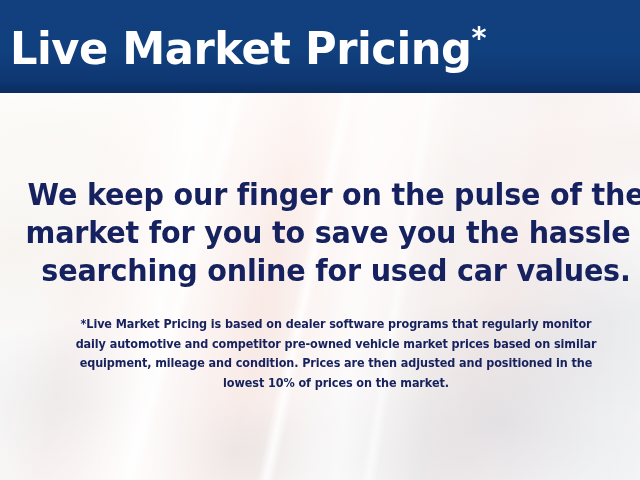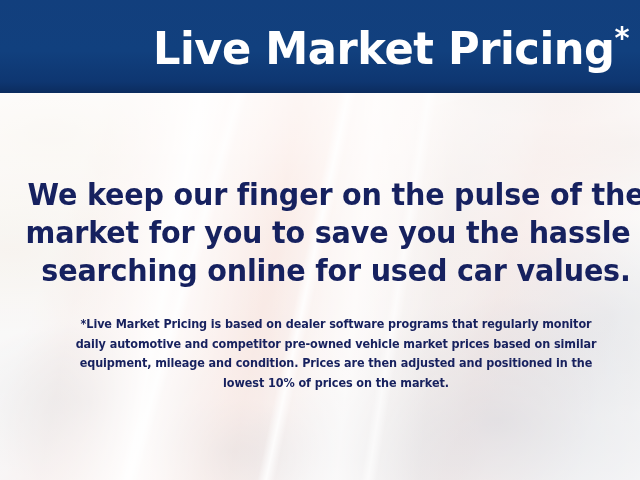--- a/index.html
+++ b/index.html
@@ -127,23 +127,22 @@
   .banner {
     position: absolute;
     top: 0;
     left: 0;
     width: 640px;
     height: 93px;
     background: linear-gradient(180deg, #123f7d 0%, #11407e 55%, #0e3671 88%, #0b2c5e 100%);
     box-sizing: border-box;
     display: flex;
     align-items: center;
-    justify-content: flex-end;
+    justify-content: flex-start;
     z-index: 5;
-    padding-left: 40px;
   }
   .banner-title {
     color: #ffffff;
     font-family: "DejaVu Sans", sans-serif;
     font-size: 45px;
     font-weight: bold;
     letter-spacing: -0.5px;
     line-height: 1;
     white-space: nowrap;
     transform: scaleX(0.96);

